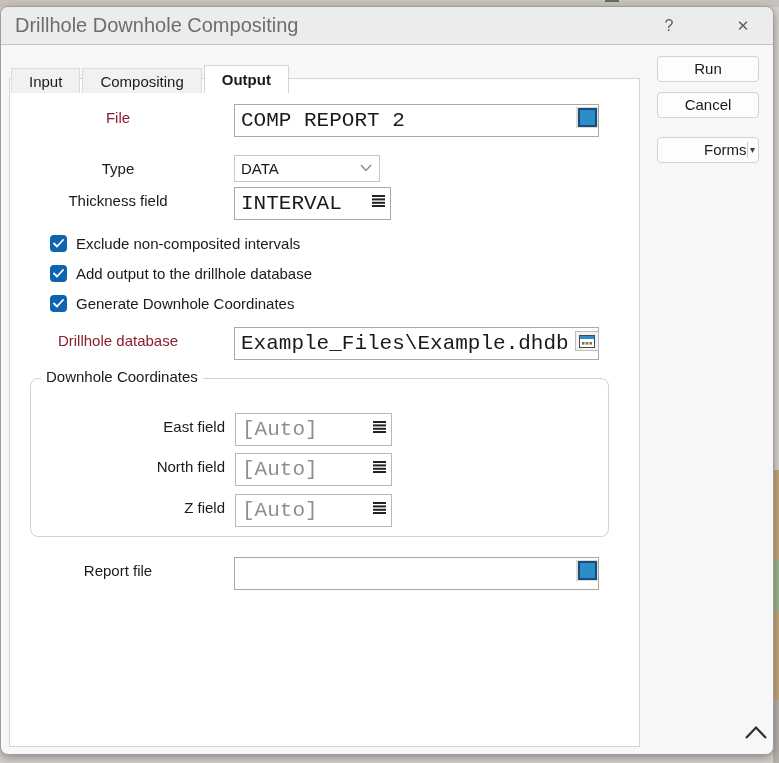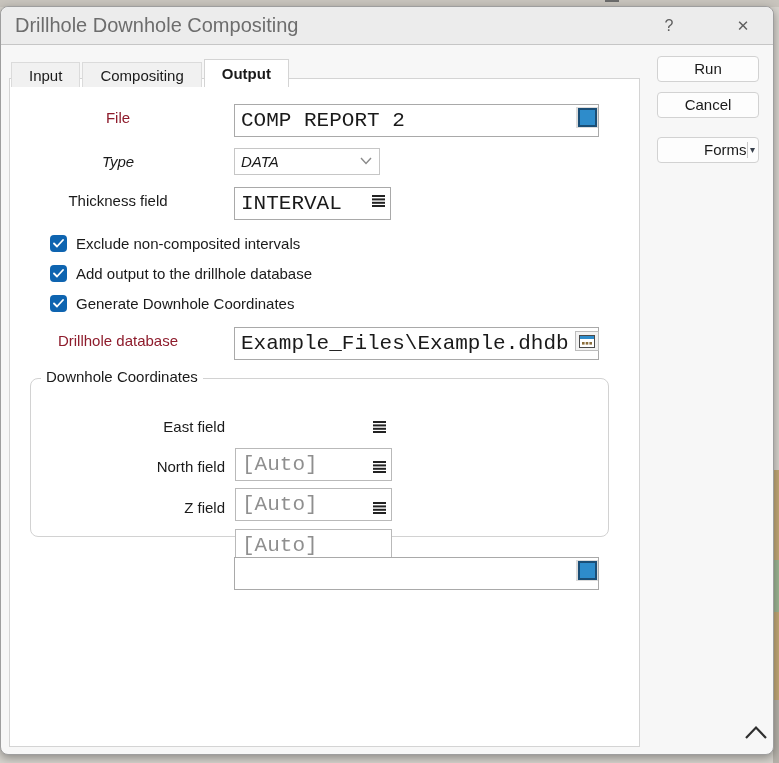--- a/index.html
+++ b/index.html
@@ -30,21 +30,21 @@
     border-bottom:1px solid #c6c6c6;box-sizing:border-box;
   }
   .title{position:absolute;left:14px;top:0;line-height:37px;color:#6d6d6d;font-size:20px;}
   .cap-btn{position:absolute;top:0;height:37px;line-height:37px;text-align:center;color:#5f5f5f;cursor:default;}
   .help-btn{left:654px;width:28px;font-size:16px;}
   .close-btn{left:726px;width:32px;font-size:15px;}
 
   
   .tabs{position:absolute;left:10px;top:45px;display:flex;align-items:flex-end;z-index:3;}
   .tab{
-    height:25px;line-height:25px;padding:0 17px;margin-top:10px;
+    height:25px;line-height:25px;padding:0 17px;margin-top:16px;
     background:#f1f1f1;border:1px solid #dbdbdb;border-bottom:none;
     box-sizing:border-box;margin-right:2px;white-space:nowrap;
   }
   .tab.active{
     height:28px;line-height:27px;margin-top:0;background:#ffffff;
     border:1px solid #d4d4d4;border-bottom:none;font-weight:bold;
   }
   .panel{
     position:absolute;left:8px;top:71px;width:631px;height:669px;
     background:#ffffff;border:1px solid #d4d4d4;box-sizing:border-box;z-index:2;
@@ -101,21 +101,21 @@
     display:flex;align-items:center;justify-content:center;box-sizing:border-box;
   }
 
   
   .groupbox{
     position:absolute;left:20px;top:299px;width:579px;height:159px;
     border:1px solid #d2d2d2;border-radius:8px;box-sizing:border-box;
   }
   .grouptitle{position:absolute;left:10px;top:-11px;background:#ffffff;padding:0 5px;white-space:nowrap;}
   .glabel{position:absolute;left:0;width:194px;text-align:right;line-height:27px;white-space:nowrap;}
-  .ginput{left:204px;margin-top:35px;}
+  .ginput{left:204px;}
 
   .collapse{position:absolute;left:740px;top:718px;width:30px;height:24px;text-align:center;cursor:default;}
 </style>
 </head>
 <body>
 
 <div class="bg-strip top-strip"></div>
 <div class="bg-strip top-mark"></div>
 <div class="bg-strip edge1"></div>
 <div class="bg-strip edge2"></div>
@@ -147,21 +147,21 @@
   <div class="panel">
 
     <div class="row" style="top:25px;left:0;width:100%;height:27px;">
       <span class="flabel req">File</span>
       <input class="tinput w-wide" value="COMP REPORT 2" style="">
       <span class="sqbtn" style="left:566px;top:3px;">
         <span class="bluesq"></span>
       </span>
     </div>
 
-    <div class="row" style="top:69px;left:0;width:100%;height:27px;font-style:italic;">
+    <div class="row" style="top:76px;left:0;width:100%;height:27px;">
       <span class="flabel">Type</span>
       <div class="combo">
         <span>DATA</span>
         <svg class="chev" width="12" height="8" viewBox="0 0 12 8">
           <polyline points="1,1 6,6.5 11,1" fill="none" stroke="#8a8a8a" stroke-width="1.4"></polyline>
         </svg>
       </div>
     </div>
 
     <div class="row" style="top:108px;left:0;width:100%;height:27px;">
@@ -243,20 +243,21 @@
         <svg class="icon-right" style="left:342px;" width="13" height="13" viewBox="0 0 13 13">
           <rect x="0" y="1" width="13" height="2" fill="#222"></rect>
             <rect x="0" y="4.4" width="13" height="2" fill="#222"></rect>
             <rect x="0" y="7.8" width="13" height="2" fill="#222"></rect>
             <rect x="0" y="11" width="13" height="2" fill="#222"></rect>
         </svg>
       </div>
     </div>
 
     <div class="row" style="top:478px;left:0;width:100%;height:27px;">
+      <span class="flabel">Report file</span>
       <input class="tinput w-wide" value="" style="">
       <span class="sqbtn" style="left:566px;top:3px;">
         <span class="bluesq"></span>
       </span>
     </div>
 
   </div>
 
   <div class="collapse">
     <svg width="24" height="15" viewBox="0 0 24 15">

